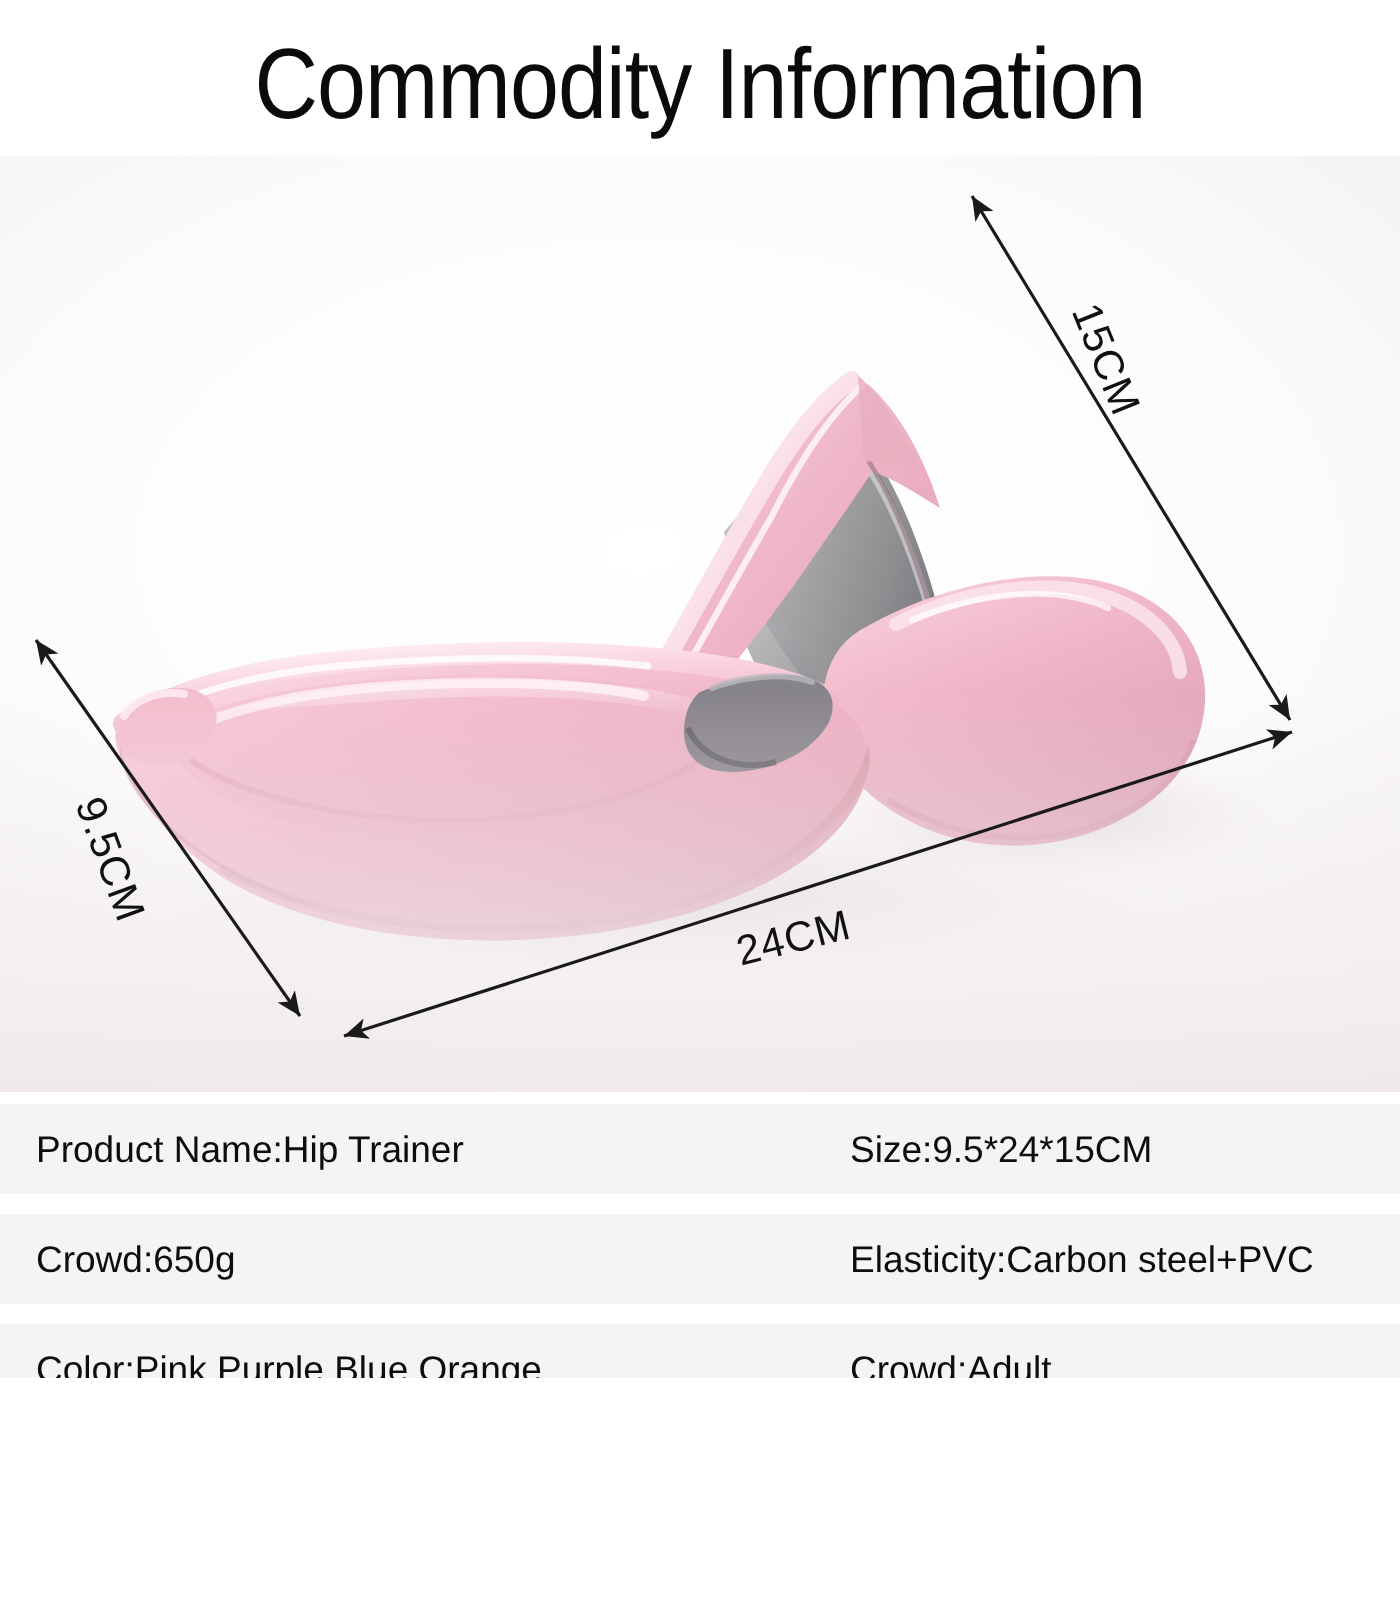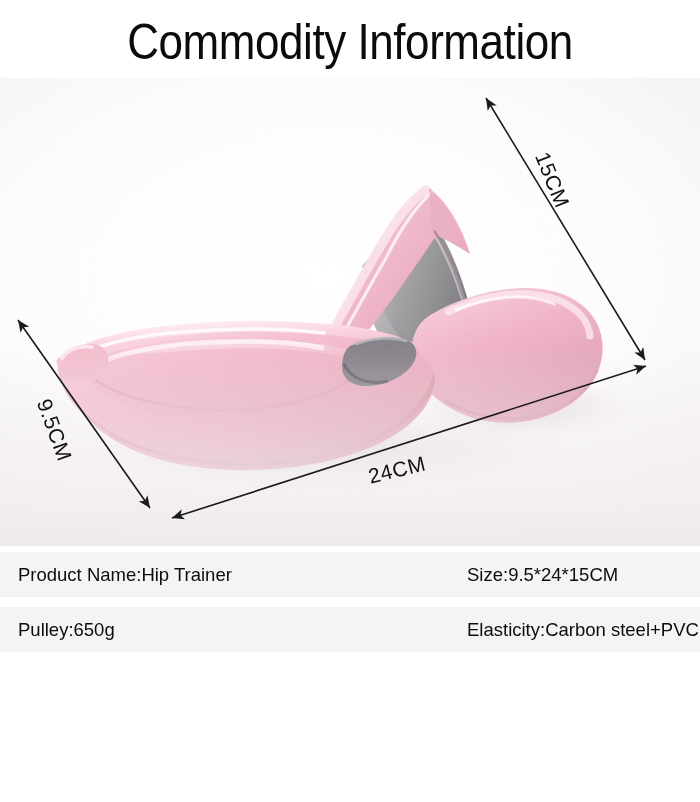--- a/index.html
+++ b/index.html
@@ -118,21 +118,21 @@
     position: absolute;
     top: 0;
     height: 45px;
     line-height: 45px;
     font-family: Liberation Sans, sans-serif;
     font-size: 18.5px;
     color: #0d0d0d;
     white-space: nowrap;
   }
   .spec-cell.col-left  { left: 18px; }
-  .spec-cell.col-right { left: 425px; margin-left: 42px; }
+  .spec-cell.col-right { left: 425px; }
 </style>
 </head>
 <body>
 
 <div id="page">
 
   <div id="title">Commodity Information</div>
 
   <div id="photo">
     <svg id="product" viewBox="0 0 700 468" xmlns="http://www.w3.org/2000/svg">
@@ -346,21 +346,25 @@
   </div>
 
   <div id="specs">
 
     <div class="spec-row">
       <div class="spec-cell col-left">Product Name:Hip Trainer</div>
       <div class="spec-cell col-right">Size:9.5*24*15CM</div>
     </div>
 
     <div class="spec-row">
-      <div class="spec-cell col-left">Pulley:650g</div>
+      <div class="spec-cell col-left">Crowd:650g</div>
       <div class="spec-cell col-right">Elasticity:Carbon steel+PVC</div>
     </div>
 
+    <div class="spec-row">
+      <div class="spec-cell col-left">Color:Pink,Purple,Blue,Orange</div>
+      <div class="spec-cell col-right">Crowd:Adult</div>
+    </div>
 
 
   </div>
 
 </div>
 
 </body></html>

